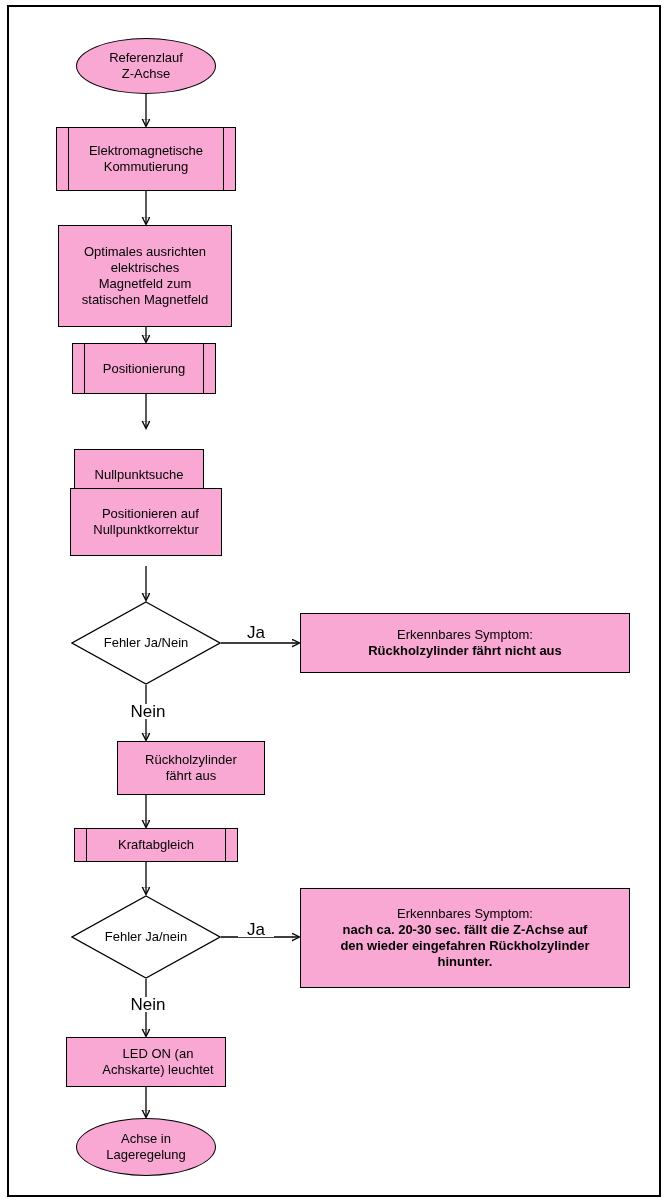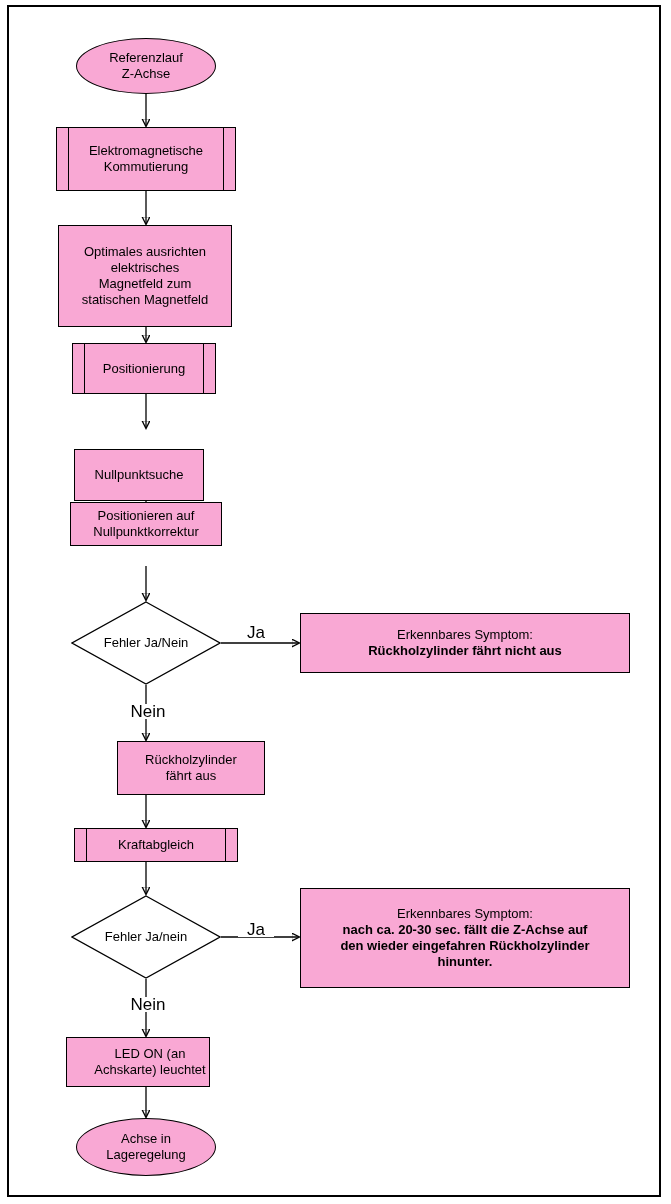--- a/index.html
+++ b/index.html
@@ -109,21 +109,21 @@
 
   <div class="node rect" style="left:58px; top:225px; width:174px; height:102px;">Optimales ausrichten
 elektrisches
 Magnetfeld zum
 statischen Magnetfeld</div>
 
   <div class="node predef" style="left:72px; top:343px; width:144px; height:51px;">Positionierung</div>
 
   <div class="node rect" style="left:74px; top:449px; width:130px; height:52px;">Nullpunktsuche</div>
 
-  <div class="node rect" style="left:70px; top:502px; width:152px; height:44px;">Positionieren auf
+  <div class="node rect" style="left:70px; top:488px; width:152px; height:68px;text-align:right;">Positionieren auf
 Nullpunktkorrektur</div>
 
   <div class="node diamond" style="left:71px; top:601px; width:150px; height:84px;">
     <svg viewBox="0 0 150 84" preserveAspectRatio="none">
       <polygon points="75,1 149,42 75,83 1,42" fill="#fff" stroke="#000" stroke-width="1.3" vector-effect="non-scaling-stroke"></polygon>
     </svg>
     <span class="dtext">Fehler Ja/Nein</span>
   </div>
 
   <div class="node sidebox" style="left:300px; top:613px; width:330px; height:60px;">
@@ -143,21 +143,21 @@
     <span class="dtext">Fehler Ja/nein</span>
   </div>
 
   <div class="node sidebox" style="left:300px; top:888px; width:330px; height:100px;">
     <div>Erkennbares Symptom:</div>
     <div class="bold">nach ca. 20-30 sec. fällt die Z-Achse auf
 den wieder eingefahren Rückholzylinder
 hinunter.</div>
   </div>
 
-  <div class="node rect" style="left:66px; top:1037px; width:144px; height:50px;padding-left:24px;">LED ON (an
+  <div class="node rect" style="left:66px; top:1037px; width:160px; height:50px;padding-left:24px;">LED ON (an
 Achskarte) leuchtet</div>
 
   <div class="node oval" style="left:76px; top:1118px; width:140px; height:58px;">Achse in
 Lageregelung</div>
 
   <div class="edge-label" style="left:238px; top:625px; width:32px;">Ja</div>
 
   <div class="edge-label" style="left:118px; top:704px; width:56px;">Nein</div>
 
   <div class="edge-label" style="left:238px; top:922px; width:32px;">Ja</div>

